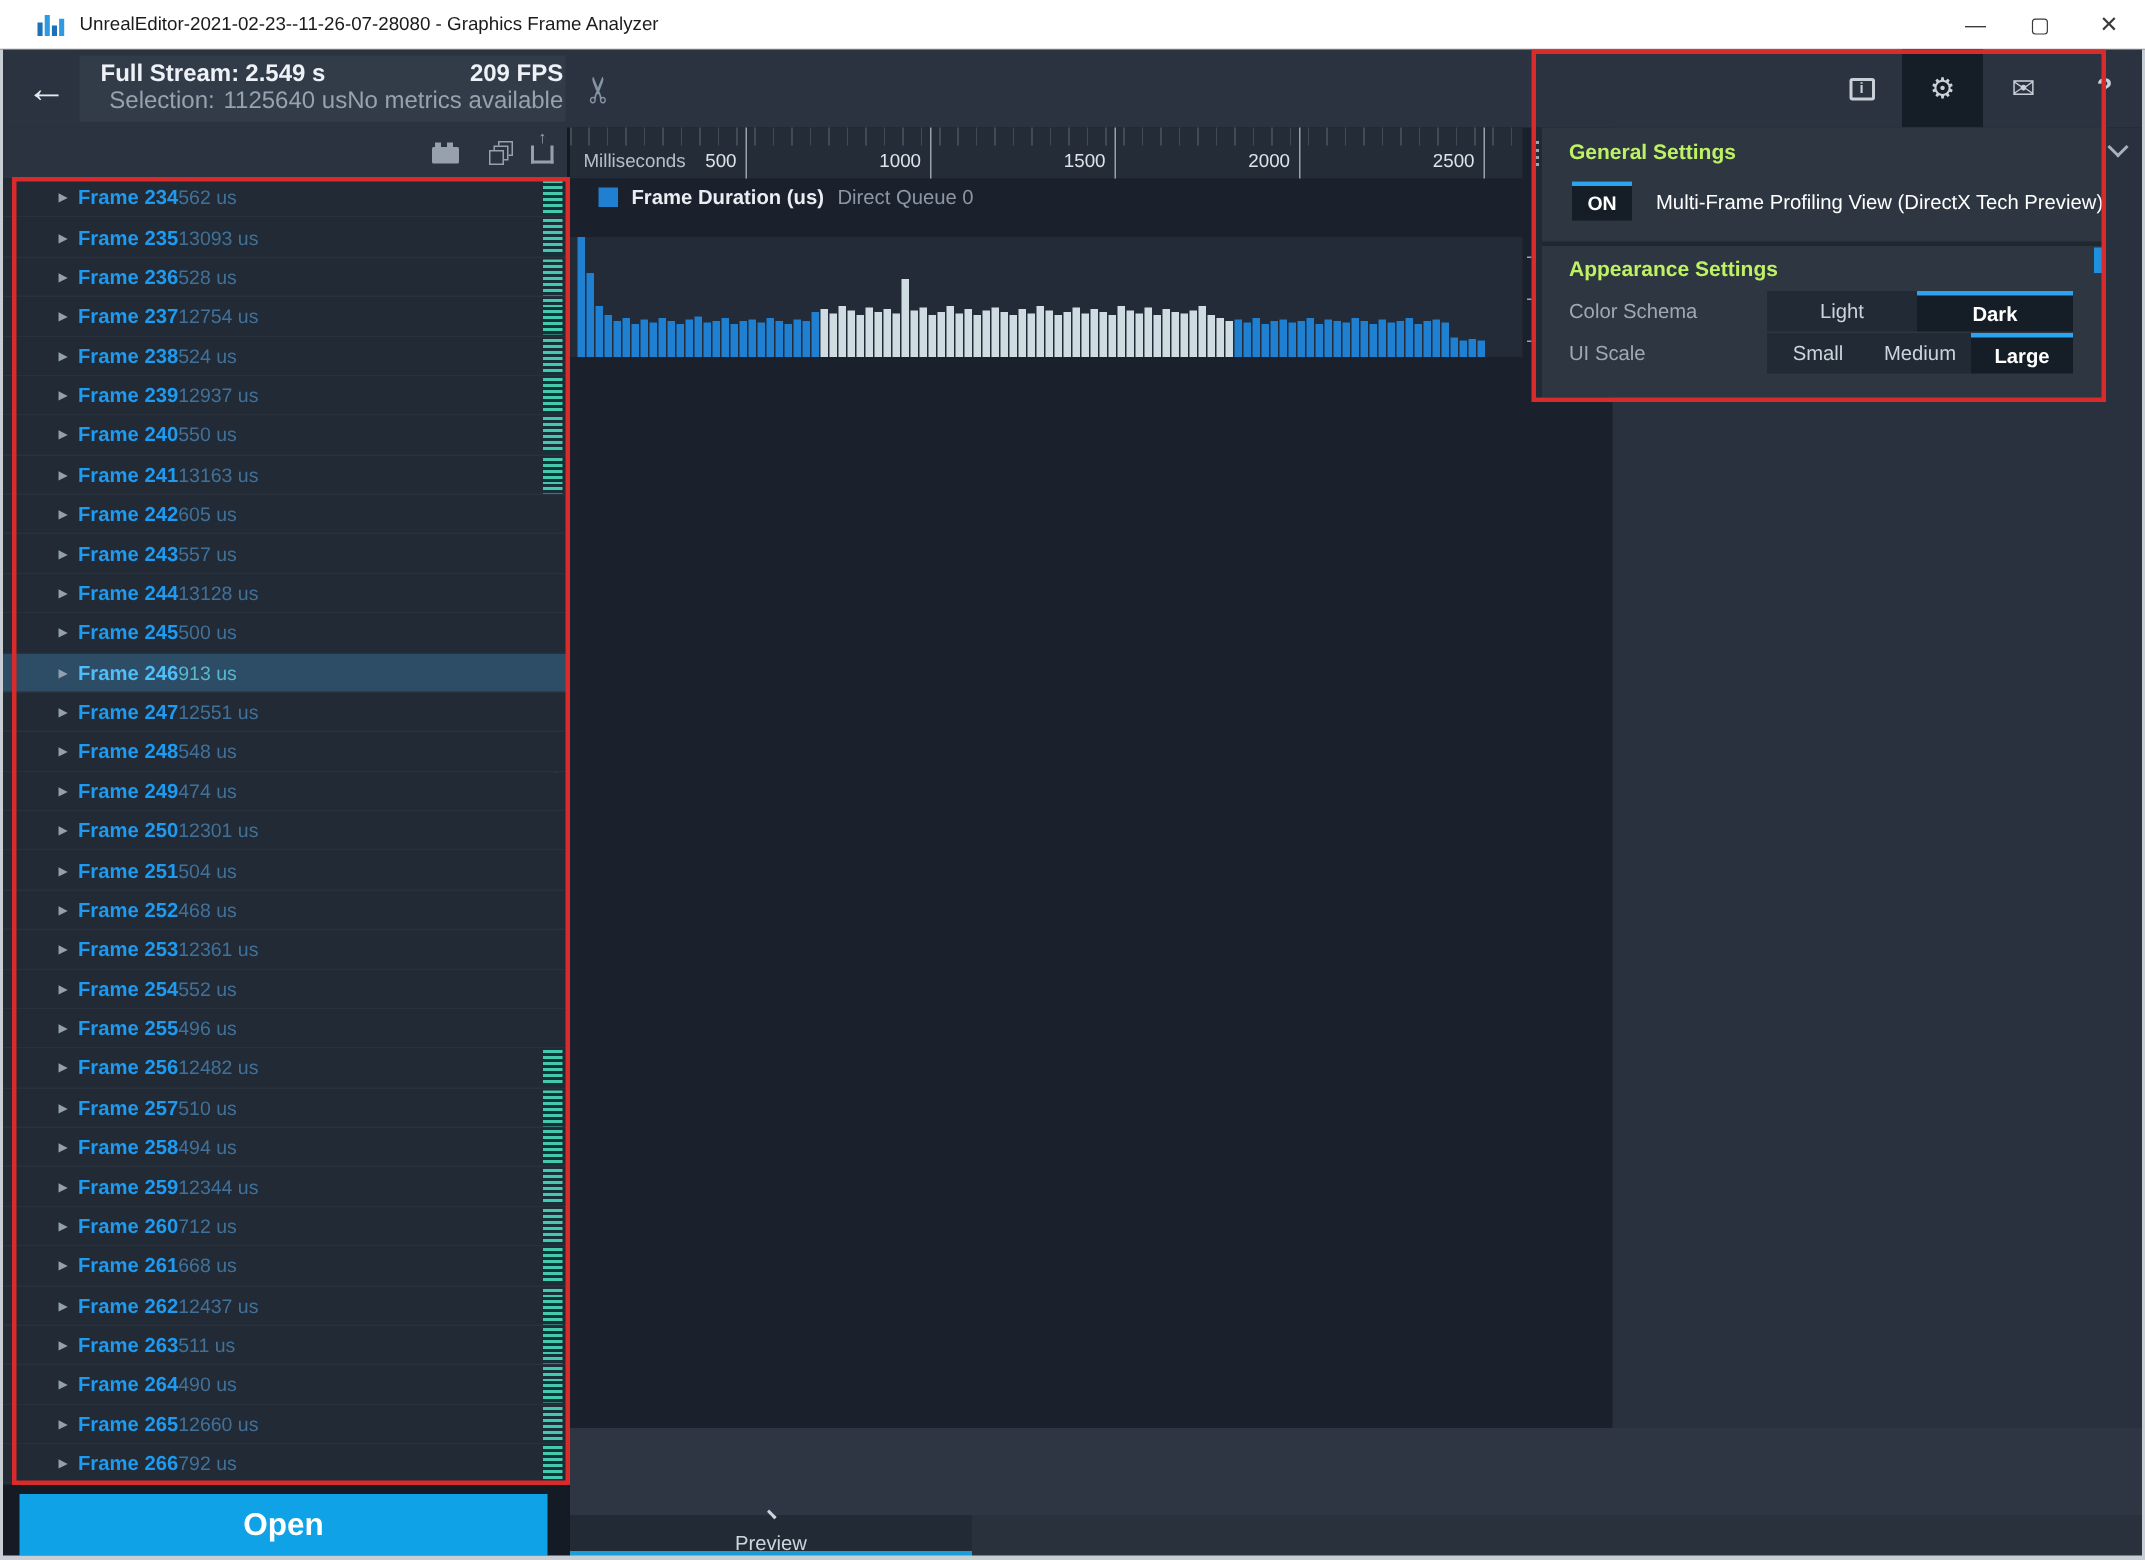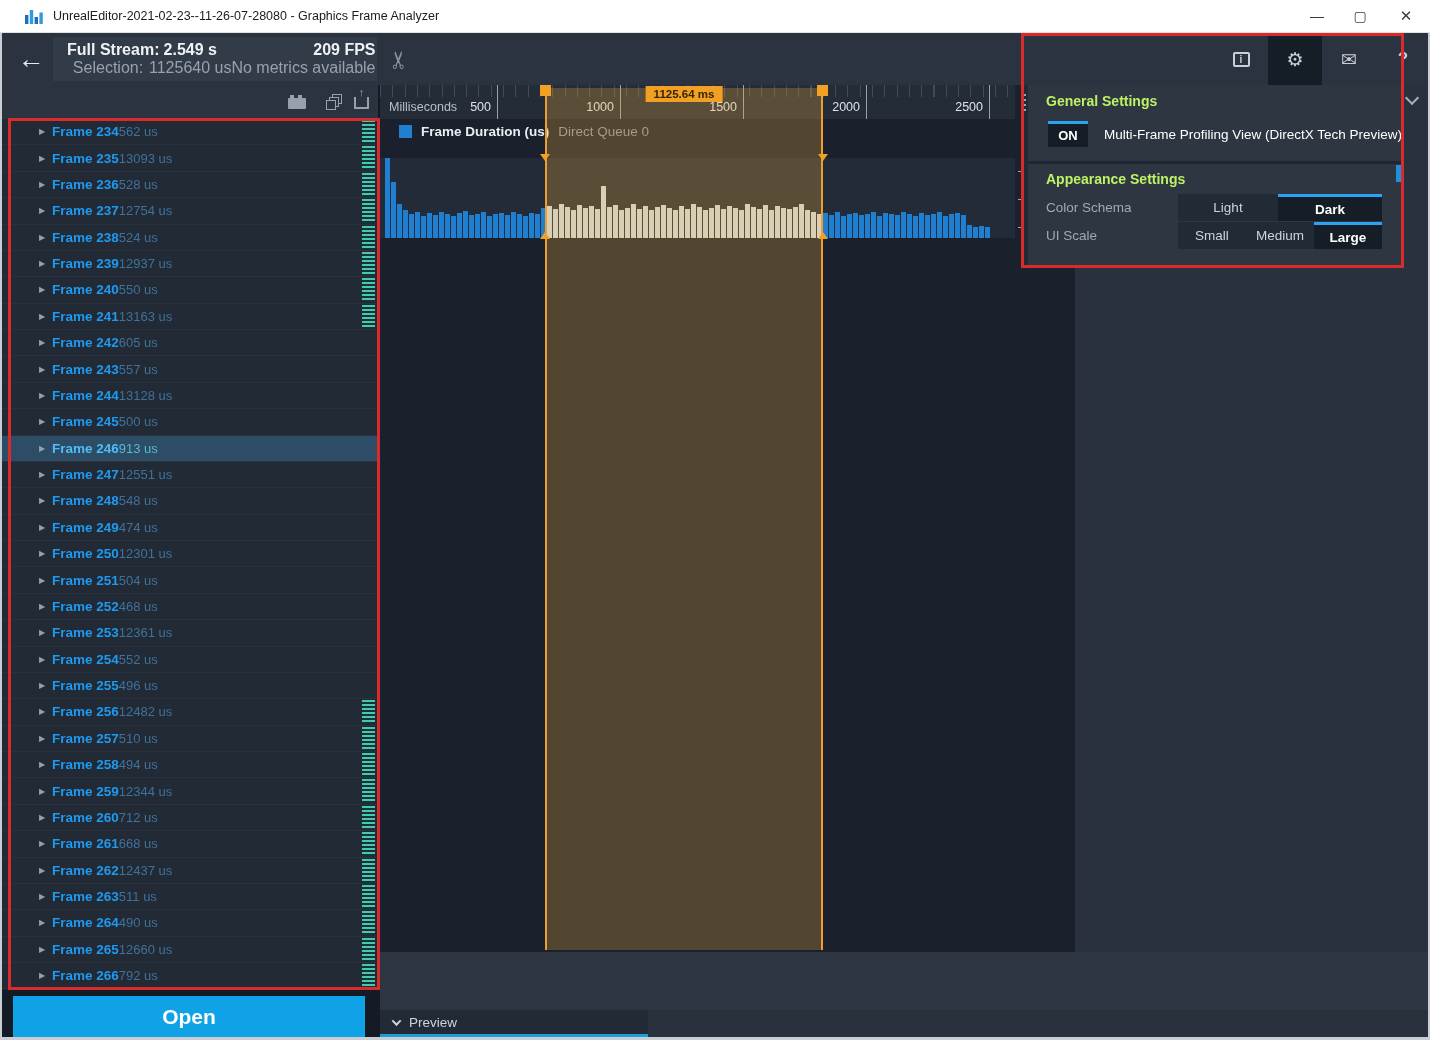--- a/index.html
+++ b/index.html
@@ -87,21 +87,21 @@
   .sq { position:absolute; width:11px; height:11px; background:#f2a024; }
   .sq.l { left:-7px; top:-3px; } .sq.r { right:-7px; top:-3px; }
   .badge { position:absolute; top:-2px; left:50%; transform:translateX(-50%); background:#f2a024; color:#34240a; font-size:11.5px; font-weight:bold; padding:2px 8px; white-space:nowrap; }
   .htri { position:absolute; width:0; height:0; border-left:5px solid transparent; border-right:5px solid transparent; }
   .htri.down { border-top:7px solid #f2a024; top:66px; }
   .htri.up { border-bottom:7px solid #f2a024; top:144px; }
   .htri.le { left:-7px; } .htri.re { right:-7px; }
   
   .bstrip { position:absolute; left:0; top:867px; width:1050px; height:58px; background:#2d3642; }
   .tabbar { position:absolute; left:0; top:925px; width:1050px; height:28px; background:#28313c; }
-  .ptab { position:absolute; left:0; top:0; width:268px; height:28px; background:#212a35; border-bottom:4px solid #1b9ed8; display:flex; align-items:center; gap:9px; padding-left:13px; color:#ccd4dc; font-size:13.5px; cursor:pointer; }
+  .ptab { position:absolute; left:0; top:0; width:268px; height:28px; background:#212a35; border-bottom:4px solid #1b9ed8; display:flex; align-items:center; gap:9px; color:#ccd4dc; font-size:13.5px; cursor:pointer;flex-direction:column; }
   .chev { width:7px; height:7px; border-right:2px solid #ccd4dc; border-bottom:2px solid #ccd4dc; transform:rotate(45deg) translate(-1px,-1px); }
 
   
   .spanel { position:absolute; left:1021px; top:85px; width:383px; height:180px; z-index:20; }
   .splitter { position:absolute; left:0; top:0; width:7px; height:180px; background:#222b35; cursor:col-resize; }
   .sdots { position:absolute; left:2px; top:9px; width:3px; height:19px; background:repeating-linear-gradient(180deg,#9aa5b2 0 2px,transparent 2px 5px); }
   .sbody { position:absolute; left:7px; top:0; width:376px; height:180px; background:#2d3641; }
   .shead { position:absolute; left:18px; font-size:14px; font-weight:bold; color:#bef264; }
   .ontoggle { position:absolute; left:20px; top:36px; width:40px; height:26px; background:#151d27; border-top:3px solid #2aa3f0; color:#fff; font-weight:bold; font-size:13px; display:flex; align-items:center; justify-content:center; cursor:pointer; }
   .tlabel { position:absolute; left:76px; top:42px; color:#ffffff; font-size:13.5px; white-space:nowrap; }
@@ -513,29 +513,20 @@
           <div class="ylab" style="top: 74px;">
             <i></i>
             <span>2</span>
           </div>
           <div class="ylab" style="top: 102px;">
             <i></i>
             <span>1</span>
           </div>
         </div>
     </div>
-    <div class="selbox">
-      <div class="sq l"></div>
-      <div class="sq r"></div>
-      <div class="badge">1125.64 ms</div>
-      <div class="htri down le"></div>
-      <div class="htri down re"></div>
-      <div class="htri up le"></div>
-      <div class="htri up re"></div>
-    </div>
     <div class="bstrip"></div>
     <div class="tabbar">
       <div class="ptab">
         <span class="chev"></span>
         <span>Preview</span>
       </div>
     </div>
   </div>
 
   <div class="spanel">

